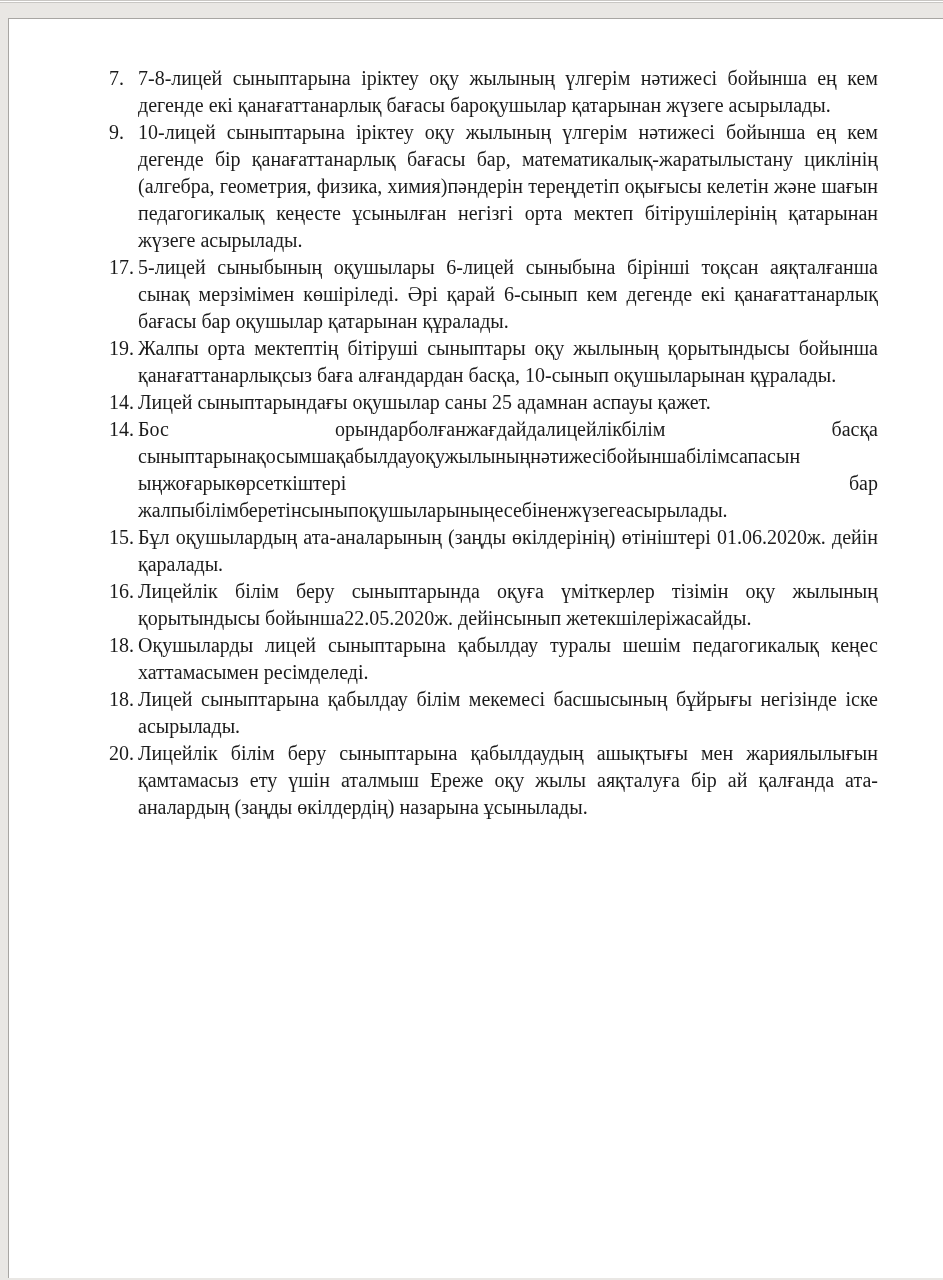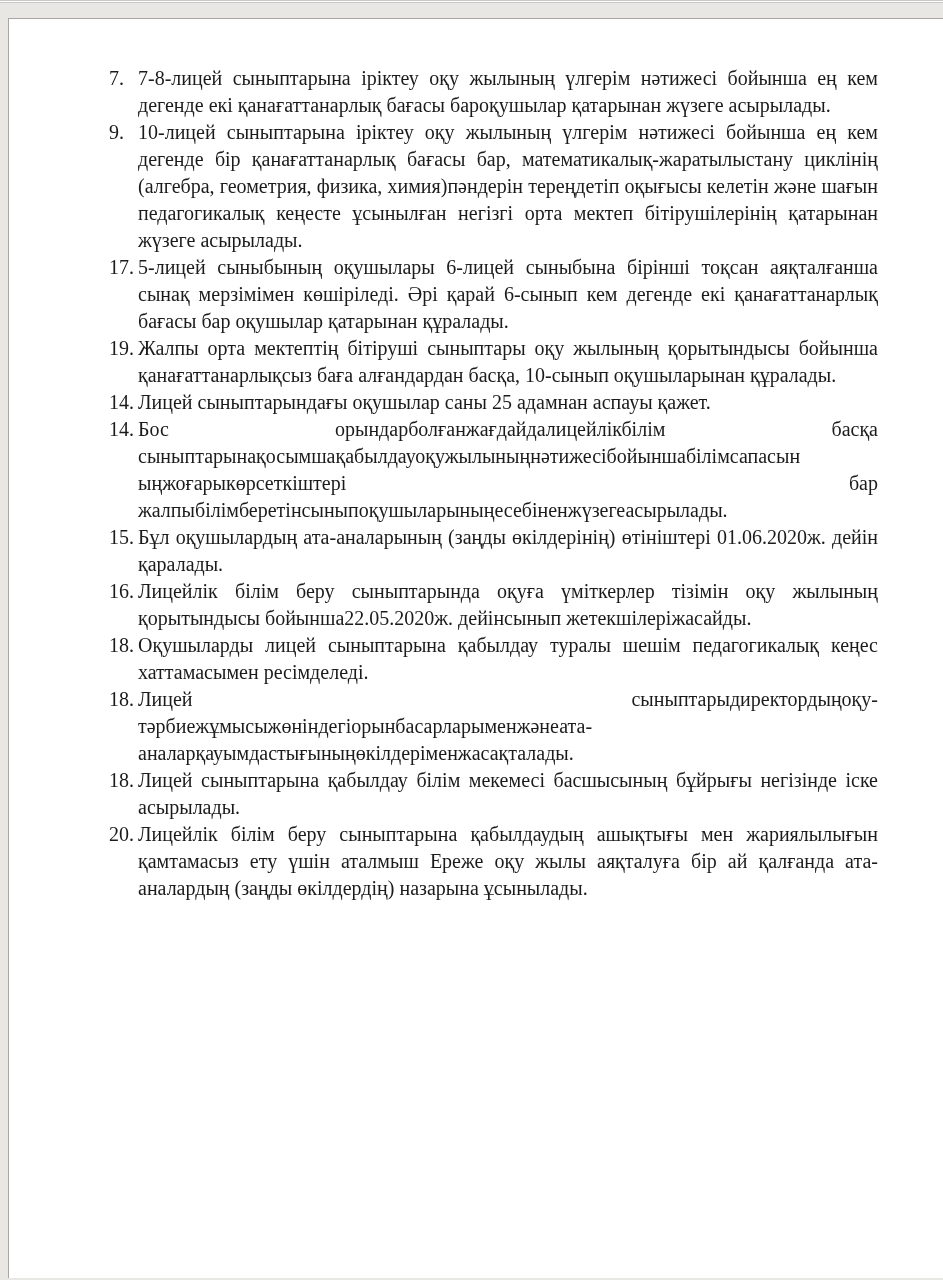--- a/index.html
+++ b/index.html
@@ -63,17 +63,16 @@
   <div class="numbered-list" id="numbered-list">
       <div class="list-item"><span class="num">7.</span><span>7-8-лицей сыныптарына іріктеу оқу жылының үлгерім нәтижесі бойынша ең кем дегенде екі қанағаттанарлық бағасы бароқушылар қатарынан жүзеге асырылады.</span></div>
       <div class="list-item"><span class="num">9.</span><span>10-лицей сыныптарына іріктеу оқу жылының үлгерім нәтижесі бойынша ең кем дегенде бір қанағаттанарлық бағасы бар, математикалық-жаратылыстану циклінің (алгебра, геометрия, физика, химия)пәндерін тереңдетіп оқығысы келетін және шағын педагогикалық кеңесте ұсынылған негізгі орта мектеп бітірушілерінің қатарынан жүзеге асырылады.</span></div>
       <div class="list-item"><span class="num">17.</span><span>5-лицей сыныбының оқушылары 6-лицей сыныбына бірінші тоқсан аяқталғанша сынақ мерзімімен көшіріледі. Әрі қарай 6-сынып кем дегенде екі қанағаттанарлық бағасы бар оқушылар қатарынан құралады.</span></div>
       <div class="list-item"><span class="num">19.</span><span>Жалпы орта мектептің бітіруші сыныптары оқу жылының қорытындысы бойынша қанағаттанарлықсыз баға алғандардан басқа, 10-сынып оқушыларынан құралады.</span></div>
       <div class="list-item"><span class="num">14.</span><span>Лицей сыныптарындағы оқушылар саны 25 адамнан аспауы қажет.</span></div>
       <div class="list-item"><span class="num">14.</span><span>Бос орындарболғанжағдайдалицейлікбілім басқа сыныптарынақосымшақабылдауоқужылыныңнәтижесібойыншабілімсапасын ыңжоғарыкөрсеткіштері бар жалпыбілімберетінсыныпоқушыларыныңесебіненжүзегеасырылады.</span></div>
       <div class="list-item"><span class="num">15.</span><span>Бұл оқушылардың ата-аналарының (заңды өкілдерінің) өтініштері 01.06.2020ж. дейін қаралады.</span></div>
       <div class="list-item"><span class="num">16.</span><span>Лицейлік білім беру сыныптарында оқуға үміткерлер тізімін оқу жылының қорытындысы бойынша22.05.2020ж. дейінсынып жетекшілеріжасайды.</span></div>
       <div class="list-item"><span class="num">18.</span><span>Оқушыларды лицей сыныптарына қабылдау туралы шешім педагогикалық кеңес хаттамасымен ресімделеді.</span></div>
-      <div class="list-item"><span class="num">18.</span><span>Лицей сыныптарыдиректордыңоқу-тәрбиежұмысыжөніндегіорынбасарларыменжәнеата-аналарқауымдастығыныңөкілдеріменжасақталады.</span></div>
       <div class="list-item"><span class="num">18.</span><span>Лицей сыныптарына қабылдау білім мекемесі басшысының бұйрығы негізінде іске асырылады.</span></div>
       <div class="list-item"><span class="num">20.</span><span>Лицейлік білім беру сыныптарына қабылдаудың ашықтығы мен жариялылығын қамтамасыз ету үшін аталмыш Ереже оқу жылы аяқталуға бір ай қалғанда ата-аналардың (заңды өкілдердің) назарына ұсынылады.</span></div>
     </div>
 </div>
 
 </body></html>

